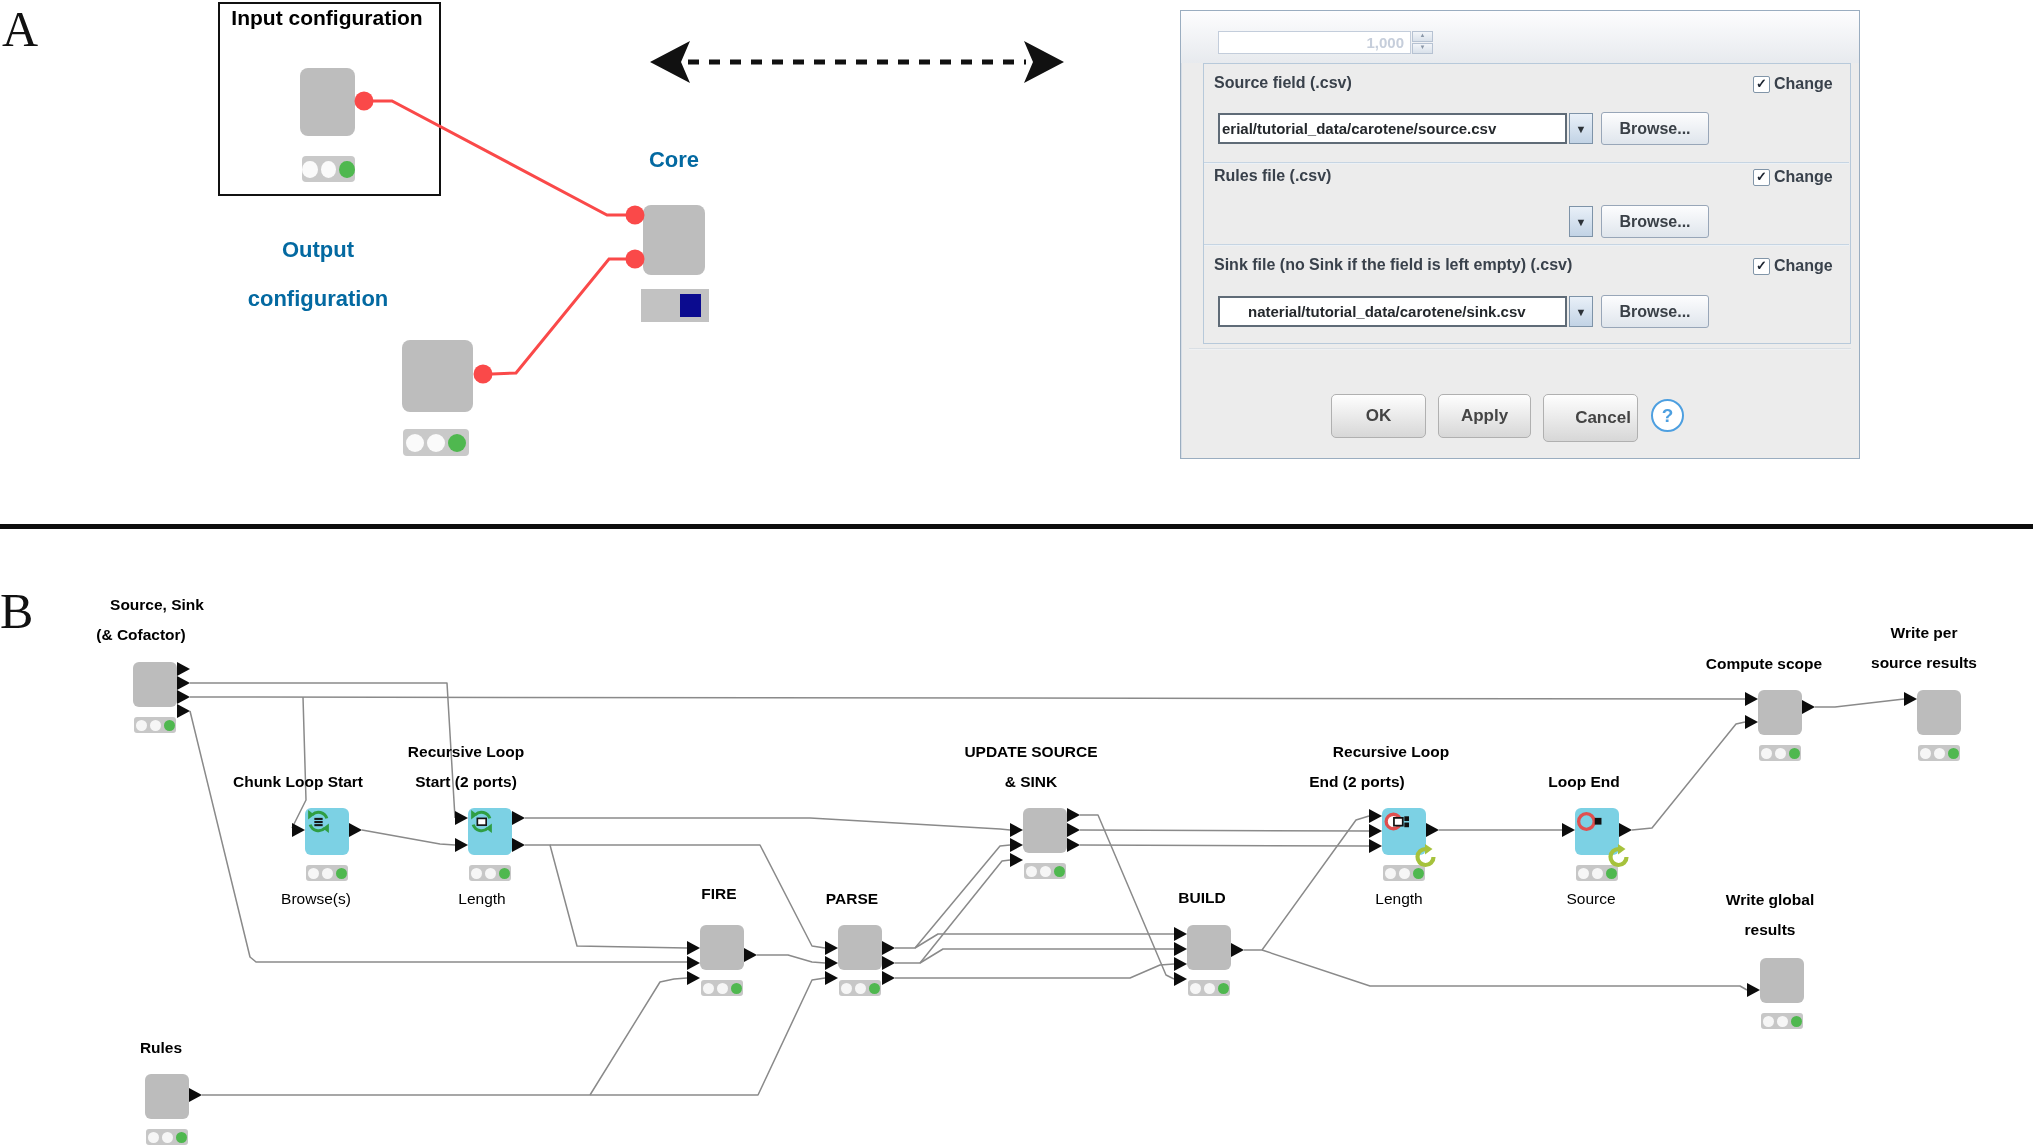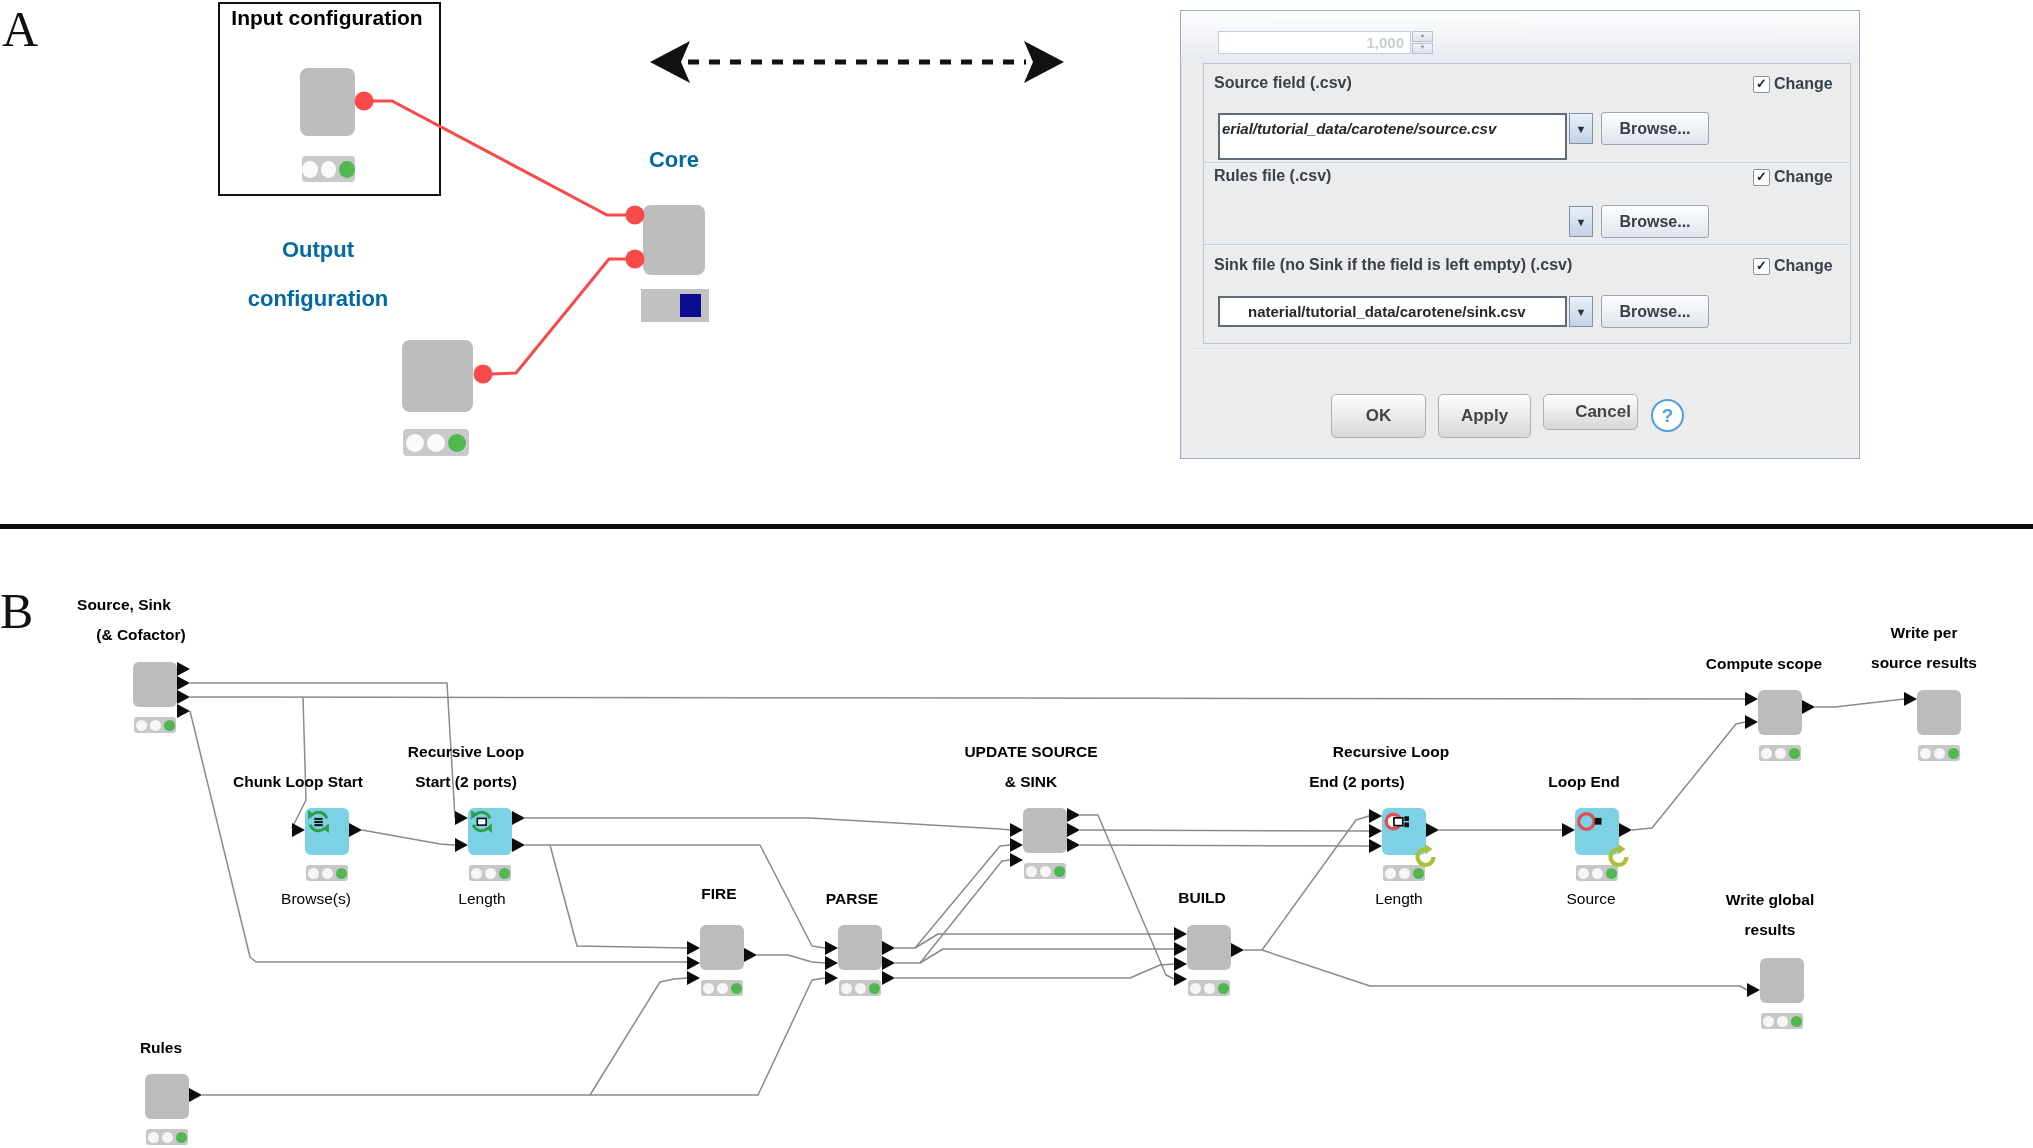--- a/index.html
+++ b/index.html
@@ -123,42 +123,42 @@
       <div class="spinbtn">▼</div>
     </div>
 
     <div class="abs dlg-inner"></div>
     <div class="abs dlg-sep" style="left:23px;top:151px;width:645px;"></div>
     <div class="abs dlg-sep" style="left:23px;top:233px;width:645px;"></div>
 
     <div class="abs dlg-label" style="left:33px;top:63px;">Source field (.csv)</div>
     <div class="abs chk" style="left:572px;top:65px;">✓</div>
     <div class="abs chklabel" style="left:593px;top:64px;">Change</div>
-    <div class="abs combo" style="left:37px;top:102px;width:349px;height:47px;font-style:italic;">erial/tutorial_data/carotene/source.csv</div>
+    <div class="abs combo" style="left:37px;top:102px;width:349px;height:31px;">erial/tutorial_data/carotene/source.csv</div>
     <div class="abs comboarrow" style="left:388px;top:102px;width:24px;height:31px;">▼</div>
     <div class="abs swbtn" style="left:420px;top:101px;width:108px;height:33px;">Browse...</div>
 
     <div class="abs dlg-label" style="left:33px;top:156px;">Rules file (.csv)</div>
     <div class="abs chk" style="left:572px;top:158px;">✓</div>
     <div class="abs chklabel" style="left:593px;top:157px;">Change</div>
     <div class="abs comboarrow" style="left:388px;top:195px;width:24px;height:31px;">▼</div>
     <div class="abs swbtn" style="left:420px;top:194px;width:108px;height:33px;">Browse...</div>
 
     <div class="abs dlg-label" style="left:33px;top:245px;">Sink file (no Sink if the field is left empty) (.csv)</div>
     <div class="abs chk" style="left:572px;top:247px;">✓</div>
     <div class="abs chklabel" style="left:593px;top:246px;">Change</div>
     <div class="abs combo" style="left:37px;top:285px;width:349px;height:31px;padding-left:28px;">naterial/tutorial_data/carotene/sink.csv</div>
     <div class="abs comboarrow" style="left:388px;top:285px;width:24px;height:31px;">▼</div>
     <div class="abs swbtn" style="left:420px;top:284px;width:108px;height:33px;">Browse...</div>
 
     <div class="abs etched" style="left:8px;top:337px;width:662px;"></div>
 
     <div class="abs dlgbtn" style="left:150px;top:383px;width:95px;height:44px;">OK</div>
     <div class="abs dlgbtn" style="left:257px;top:383px;width:93px;height:44px;">Apply</div>
-    <div class="abs dlgbtn" style="left:362px;top:383px;width:95px;height:36px;padding-left:25px;">Cancel</div>
+    <div class="abs dlgbtn" style="left:362px;top:383px;width:95px;height:48px;padding-left:25px;">Cancel</div>
     <div class="abs helpbtn" style="left:470px;top:388px;">?</div>
   </div>
 
   <div class="abs divider"></div>
 
   <div class="abs panel-marker" style="left:0px;top:582px;">B</div>
 
   <svg id="conn-layer" width="2033" height="1148">
       <polyline fill="none" stroke="#8a8a8a" stroke-width="1.5" stroke-linejoin="round" points="190,683 447,683 455,818"></polyline>
       <polyline fill="none" stroke="#8a8a8a" stroke-width="1.5" stroke-linejoin="round" points="190,697 1745,699"></polyline>
@@ -189,21 +189,21 @@
       <div class="wnode gray" style="left:133px;top:662px;width:44px;height:45px;"></div>
       <div class="porttri" style="left:177px;top:662px;"></div>
       <div class="porttri" style="left:177px;top:676px;"></div>
       <div class="porttri" style="left:177px;top:690px;"></div>
       <div class="porttri" style="left:177px;top:704px;"></div>
       <div class="wlight" style="left:134px;top:717px;">
         <span></span>
         <span></span>
         <span class="green"></span>
       </div>
-      <div class="wlabel" style="left:124px;top:590px;">Source, Sink</div>
+      <div class="wlabel" style="left:157px;top:590px;">Source, Sink</div>
       <div class="wlabel" style="left:141px;top:620px;">(&amp; Cofactor)</div>
       <div class="wnode gray" style="left:145px;top:1074px;width:44px;height:45px;"></div>
       <div class="porttri" style="left:189px;top:1088px;"></div>
       <div class="wlight" style="left:146px;top:1129px;">
         <span></span>
         <span></span>
         <span class="green"></span>
       </div>
       <div class="wlabel" style="left:161px;top:1033px;">Rules</div>
       <div class="wnode cyan" style="left: 305px; top: 808px; width: 44px; height: 47px; display: flex; align-items: center; justify-content: center;">

